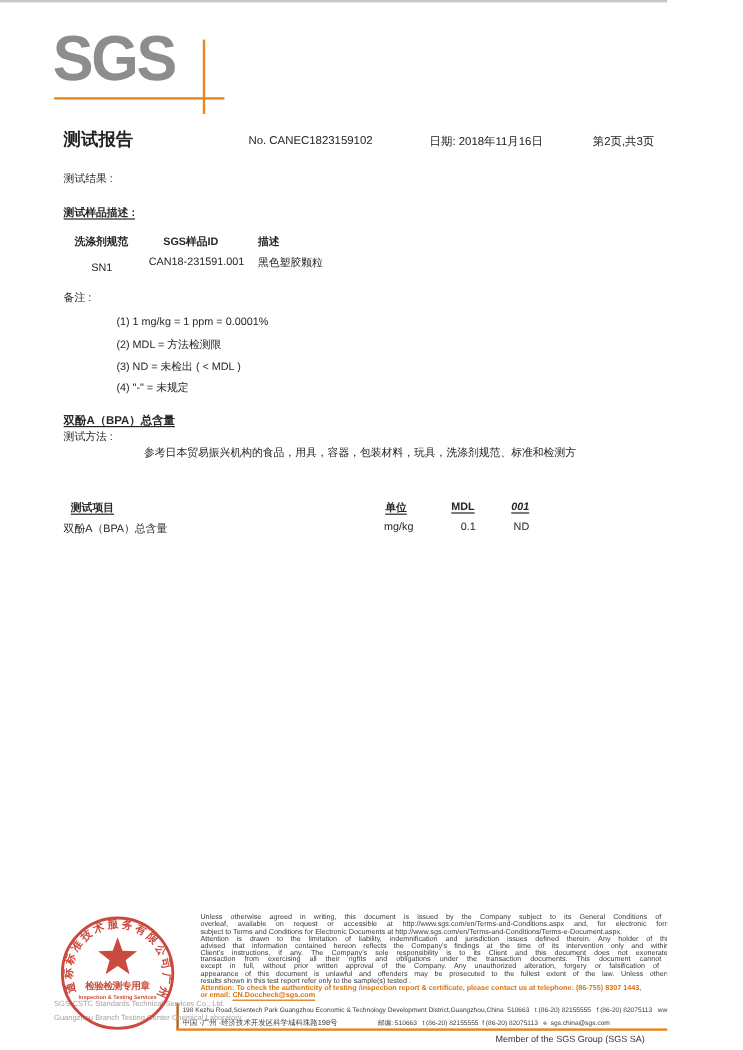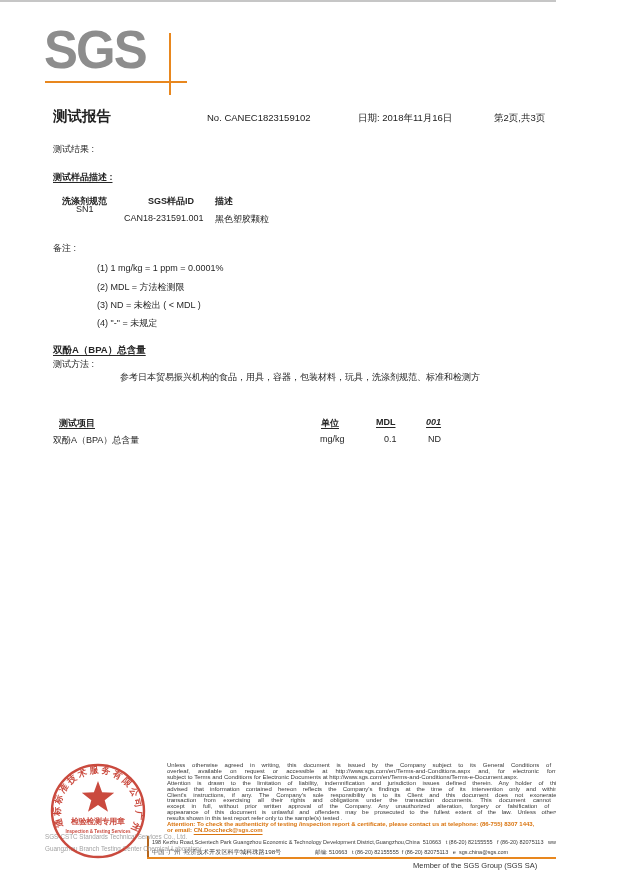--- a/index.html
+++ b/index.html
@@ -59,23 +59,23 @@
 
   <div class="t doc-title">测试报告</div>
   <div class="t hdr" style="left:207px; top:112px;">No. CANEC1823159102</div>
   <div class="t hdr" style="left:358px; top:112px;">日期: 2018年11月16日</div>
   <div class="t hdr" style="left:494px; top:112px;">第2页,共3页</div>
 
   <div class="t body-txt" style="left:53px; top:143px;">测试结果 :</div>
   <div class="t body-txt bold ul" style="left:53px; top:171px;">测试样品描述 :</div>
 
   <div class="t body-txt bold" style="left:62px;  top:195px;">洗涤剂规范</div>
-  <div class="t body-txt bold" style="left:148px; top:195px;text-align:right;">SGS样品ID</div>
+  <div class="t body-txt bold" style="left:136px; top:195px;text-align:right;">SGS样品ID</div>
   <div class="t body-txt bold" style="left:215px; top:195px;">描述</div>
-  <div class="t body-txt" style="left:76px;  top:204px;text-align:center;">SN1</div>
+  <div class="t body-txt" style="left:76px;  top:218px;text-align:center;">SN1</div>
   <div class="t body-txt" style="left:124px; top:213px;">CAN18-231591.001</div>
   <div class="t body-txt" style="left:215px; top:213px;">黑色塑胶颗粒</div>
 
   <div class="t body-txt" style="left:53px; top:242px;">备注 :</div>
   <div class="t body-txt" style="left:97px; top:263px;">(1) 1 mg/kg = 1 ppm = 0.0001%</div>
   <div class="t body-txt" style="left:97px; top:281px;">(2) MDL = 方法检测限</div>
   <div class="t body-txt" style="left:97px; top:299px;">(3) ND = 未检出 ( &lt; MDL )</div>
   <div class="t body-txt" style="left:97px; top:317px;">(4) "-" = 未规定</div>
 
   <div class="t body-txt bold ul" style="left:53px; top:344px; font-size:9.5px;">双酚A（BPA）总含量</div>

